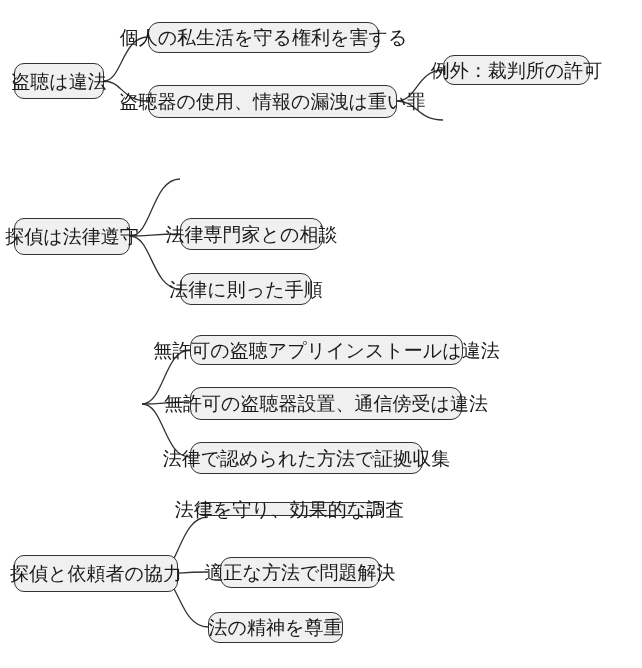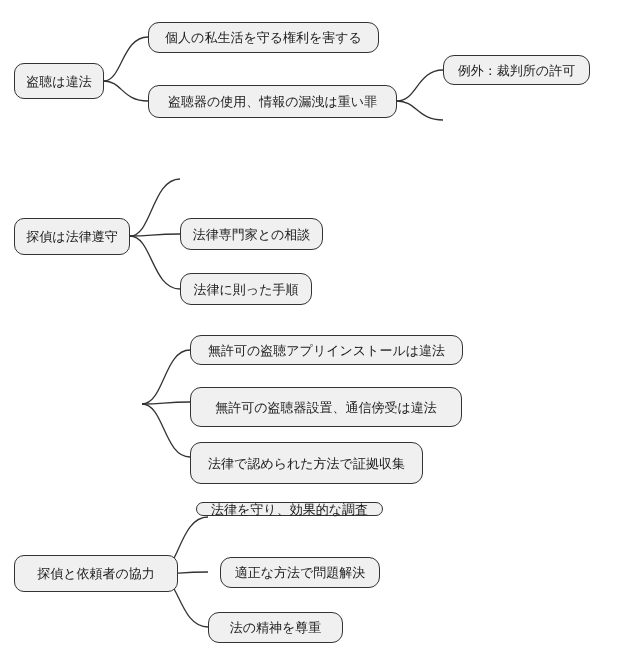--- a/index.html
+++ b/index.html
@@ -12,21 +12,21 @@
   }
   svg.links{position:absolute;left:0;top:0;width:642px;height:668px;}
   svg.links path{fill:none;stroke:#333333;stroke-width:1.3px;}
   .node{
     position:absolute;
     box-sizing:border-box;
     display:flex;align-items:center;justify-content:center;
     background:#f0f0f0;
     border:1.5px solid #333333;
     border-radius:11px;
-    font-size:13px;
+    font-size:19px;
     color:#1a1a1a;
     white-space:nowrap;
     line-height:1;
   }
   .node.root{border-radius:10px;}
 </style>
 </head>
 <body>
 
 <div class="canvas">
@@ -54,21 +54,21 @@
   <div class="node root" style="left:14px;top:63px;width:90px;height:36px">盗聴は違法</div>
   <div class="node" style="left:148px;top:22px;width:231px;height:31px">個人の私生活を守る権利を害する</div>
   <div class="node" style="left:148px;top:85px;width:249px;height:33px">盗聴器の使用、情報の漏洩は重い罪</div>
   <div class="node" style="left:443px;top:55px;width:147px;height:30px">例外：裁判所の許可</div>
 
   <div class="node root" style="left:14px;top:218px;width:116px;height:37px">探偵は法律遵守</div>
   <div class="node" style="left:180px;top:218px;width:143px;height:32px">法律専門家との相談</div>
   <div class="node" style="left:180px;top:273px;width:132px;height:32px">法律に則った手順</div>
 
   <div class="node" style="left:190px;top:335px;width:273px;height:30px">無許可の盗聴アプリインストールは違法</div>
-  <div class="node" style="left:190px;top:387px;width:272px;height:40px">無許可の盗聴器設置、通信傍受は違法</div>
-  <div class="node" style="left:190px;top:442px;width:233px;height:42px">法律で認められた方法で証拠収集</div>
+  <div class="node" style="left:190px;top:387px;width:272px;height:33px">無許可の盗聴器設置、通信傍受は違法</div>
+  <div class="node" style="left:190px;top:442px;width:233px;height:32px">法律で認められた方法で証拠収集</div>
 
   <div class="node root" style="left:14px;top:555px;width:164px;height:37px">探偵と依頼者の協力</div>
   <div class="node" style="left:196px;top:502px;width:187px;height:14px">法律を守り、効果的な調査</div>
   <div class="node" style="left:220px;top:557px;width:160px;height:31px">適正な方法で問題解決</div>
   <div class="node" style="left:208px;top:612px;width:135px;height:31px">法の精神を尊重</div>
 
 </div>
 
 </body></html>

